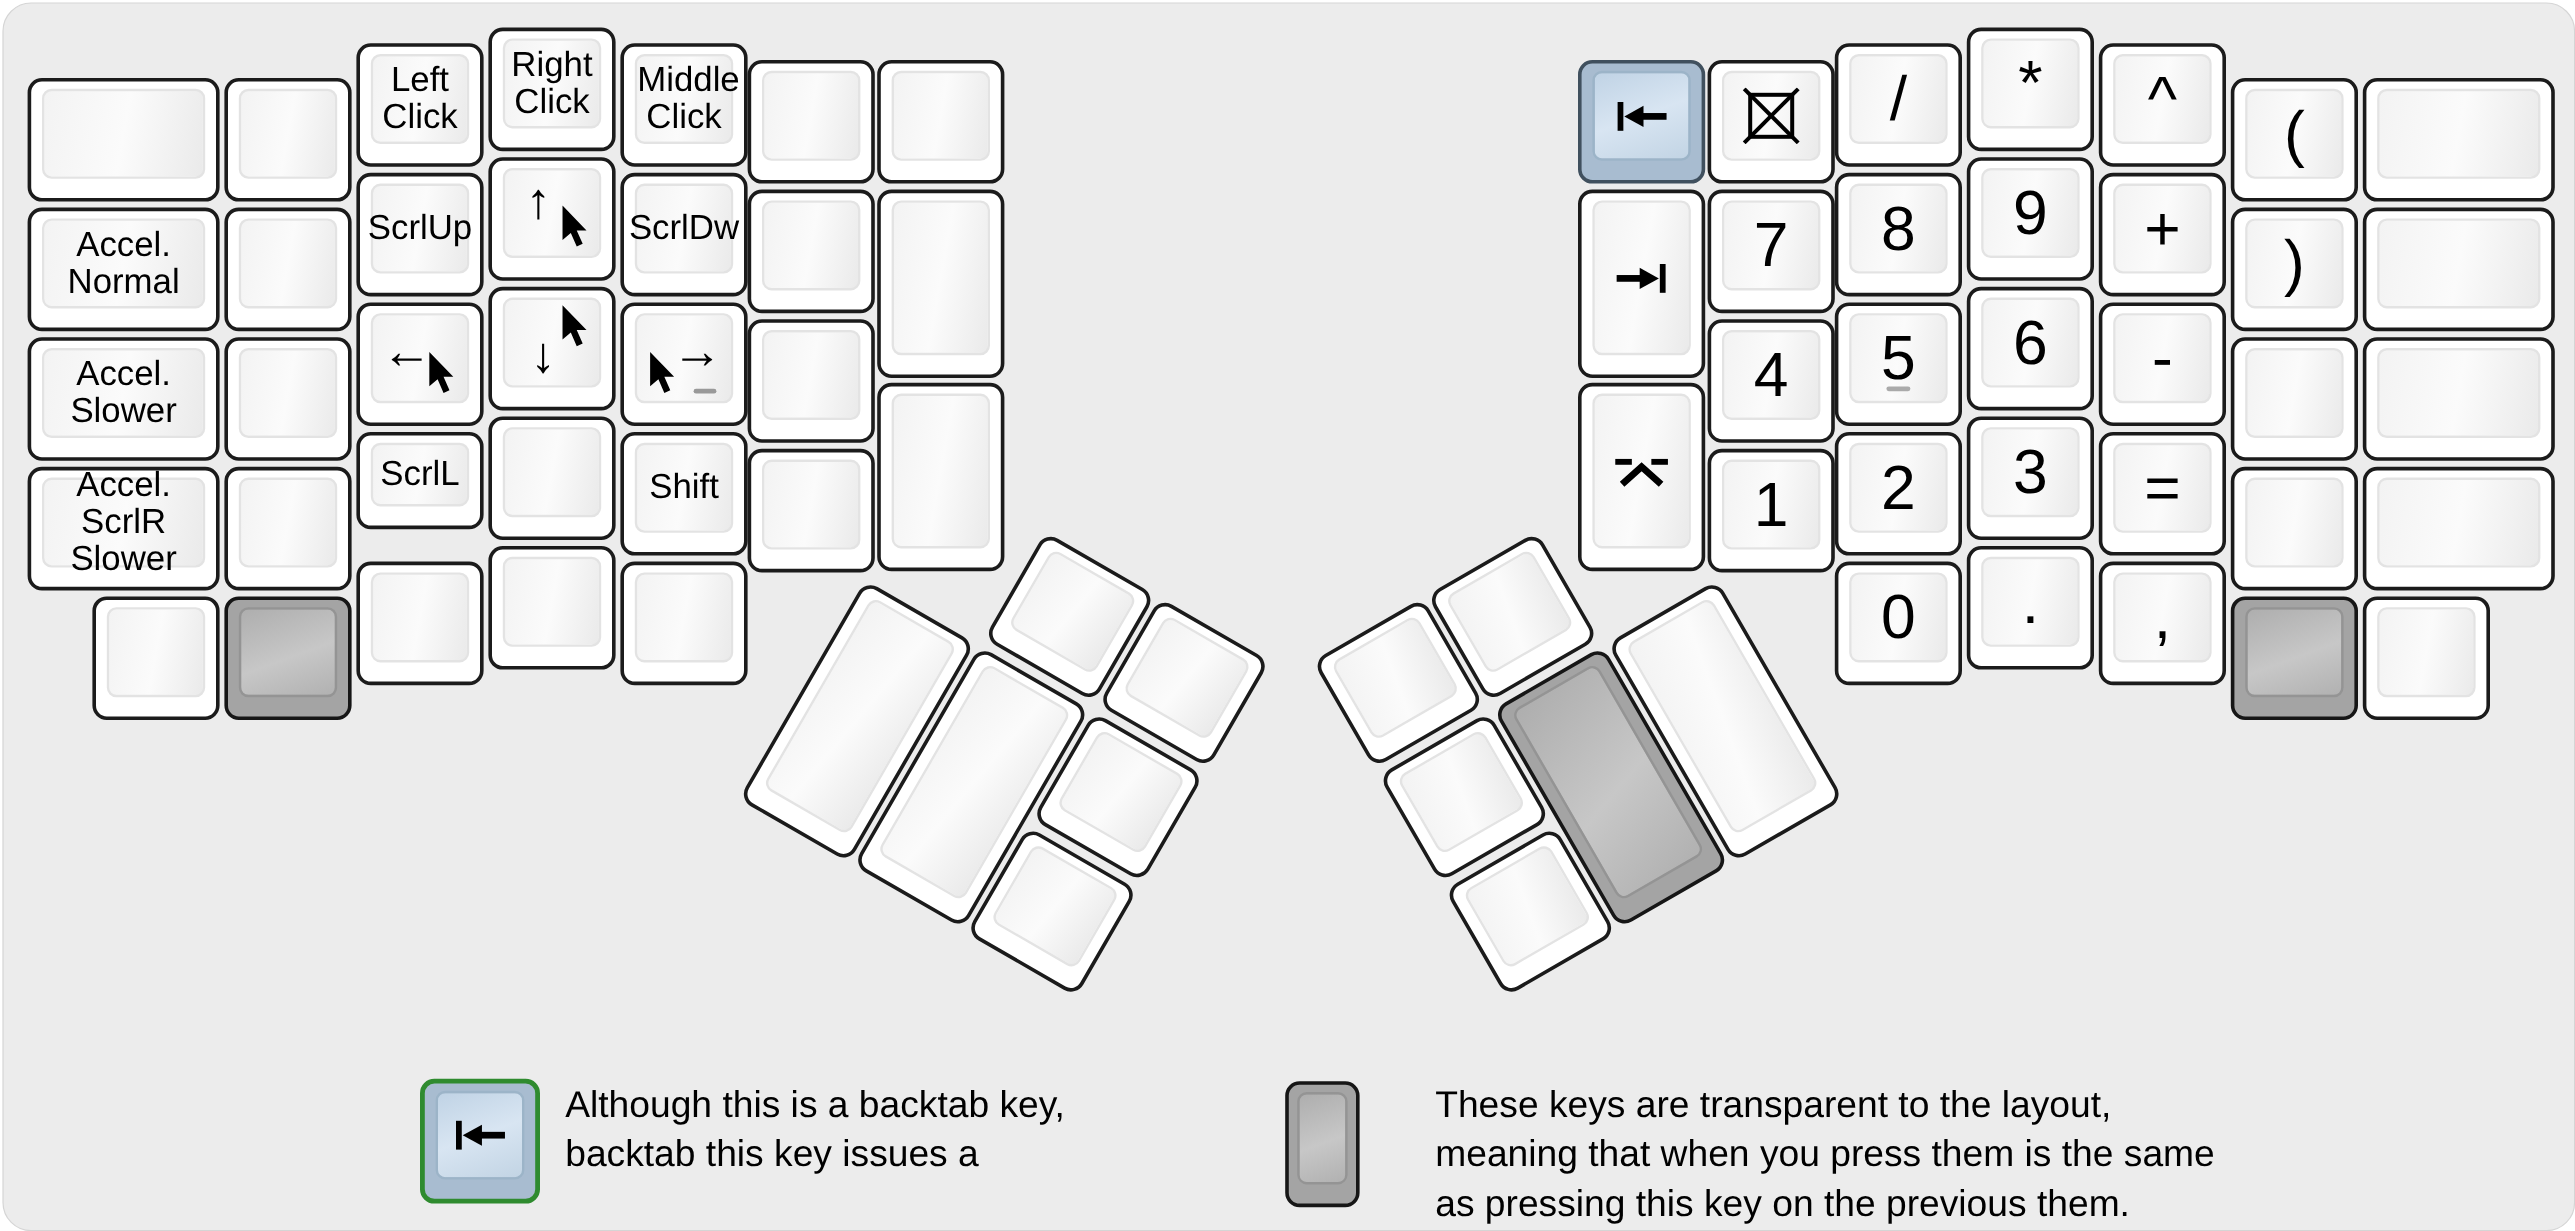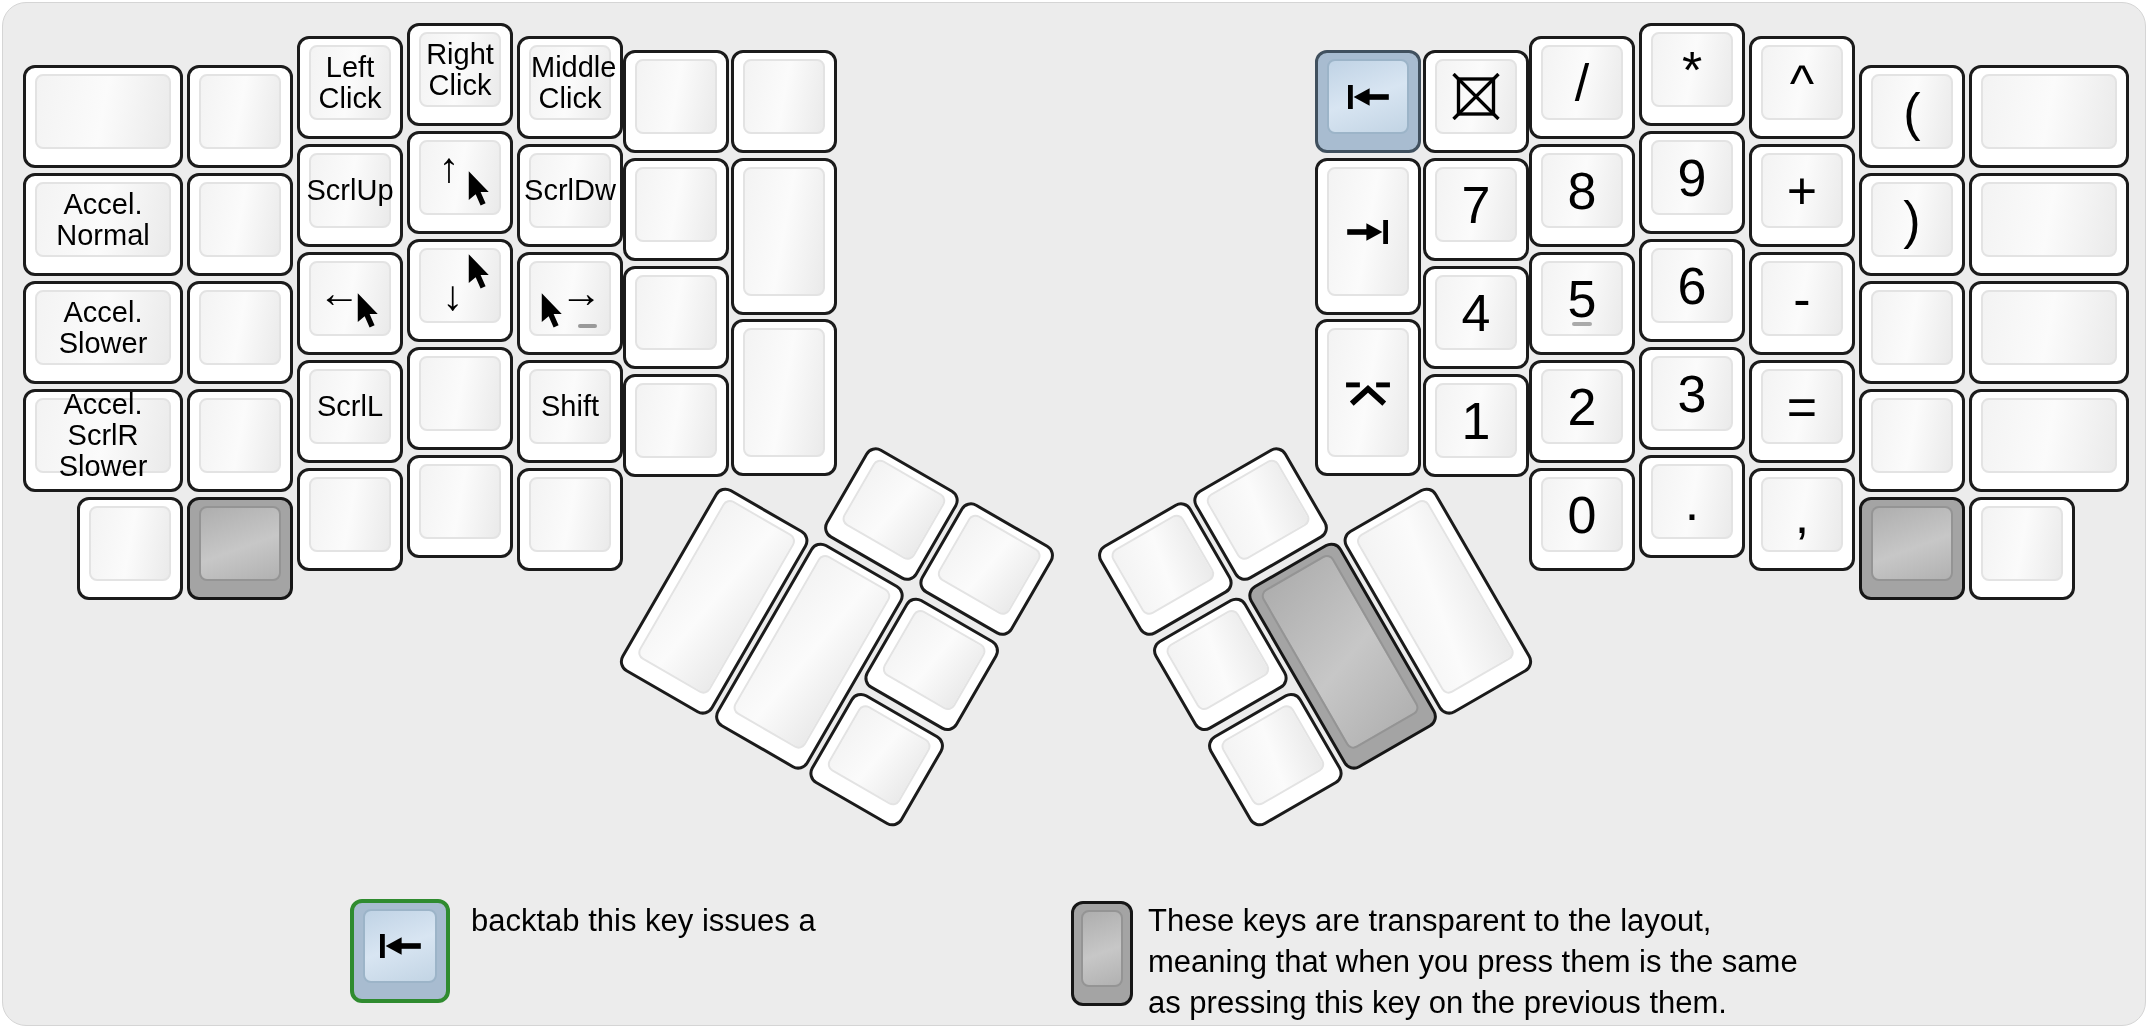--- a/index.html
+++ b/index.html
@@ -99,21 +99,21 @@
         </div>
       </div>
       <div class="key mm mm-left" style="left: 294px; top: 249px; width: 106px; height: 103px;">
         <div class="cap">
           <span class="arrow">←</span>
           <span class="cursor"><svg viewBox="0 0 13 20" width="23" height="36">
               <path d="M1 0 L1 16.2 L4.9 12.9 L7.7 19.3 L10.5 18 L7.7 11.7 L12.3 11.7 Z" fill="#000"></path>
             </svg></span>
         </div>
       </div>
-      <div class="key" style="left: 294px; top: 357px; width: 106px; height: 103px;">
+      <div class="key" style="left: 294px; top: 357px; width: 106px; height: 81px;">
         <div class="cap">
           <span class="lbl">ScrlL</span>
         </div>
       </div>
       <div class="key" style="left: 404px; top: 20px; width: 106px; height: 103px;">
         <div class="cap">
           <div class="lines">
             <div class="line">Right</div>
             <div class="line">Click</div>
           </div>
@@ -418,27 +418,28 @@
         <span class="kicon">
           <svg viewBox="0 0 60 34" width="48" height="28">
             <rect x="5" y="2" width="6" height="30" fill="#000"></rect>
             <polygon points="12,17 32,6 32,28" fill="#000"></polygon>
             <rect x="27" y="13.5" width="29" height="7" fill="#000"></rect>
           </svg>
         </span>
       </div>
     </div>
     <div class="legend-text" style="left:468px;top:897px;">
+      <div>Although this is a backtab key,</div>
       <div>backtab this key issues a</div>
     </div>
   </div>
 
   <div>
     <div class="key transparent" style="left:1068px;top:898px;width:62px;height:105px;">
       <div class="cap" style="left:7px;right:7px;"></div>
     </div>
-    <div class="legend-text" style="left:1145px;top:897px;">
+    <div class="legend-text" style="left:1193px;top:897px;">
       <div>These keys are transparent to the layout,</div>
       <div>meaning that when you press them is the same</div>
       <div>as pressing this key on the previous them.</div>
     </div>
   </div>
 </div>
 
 </body></html>

